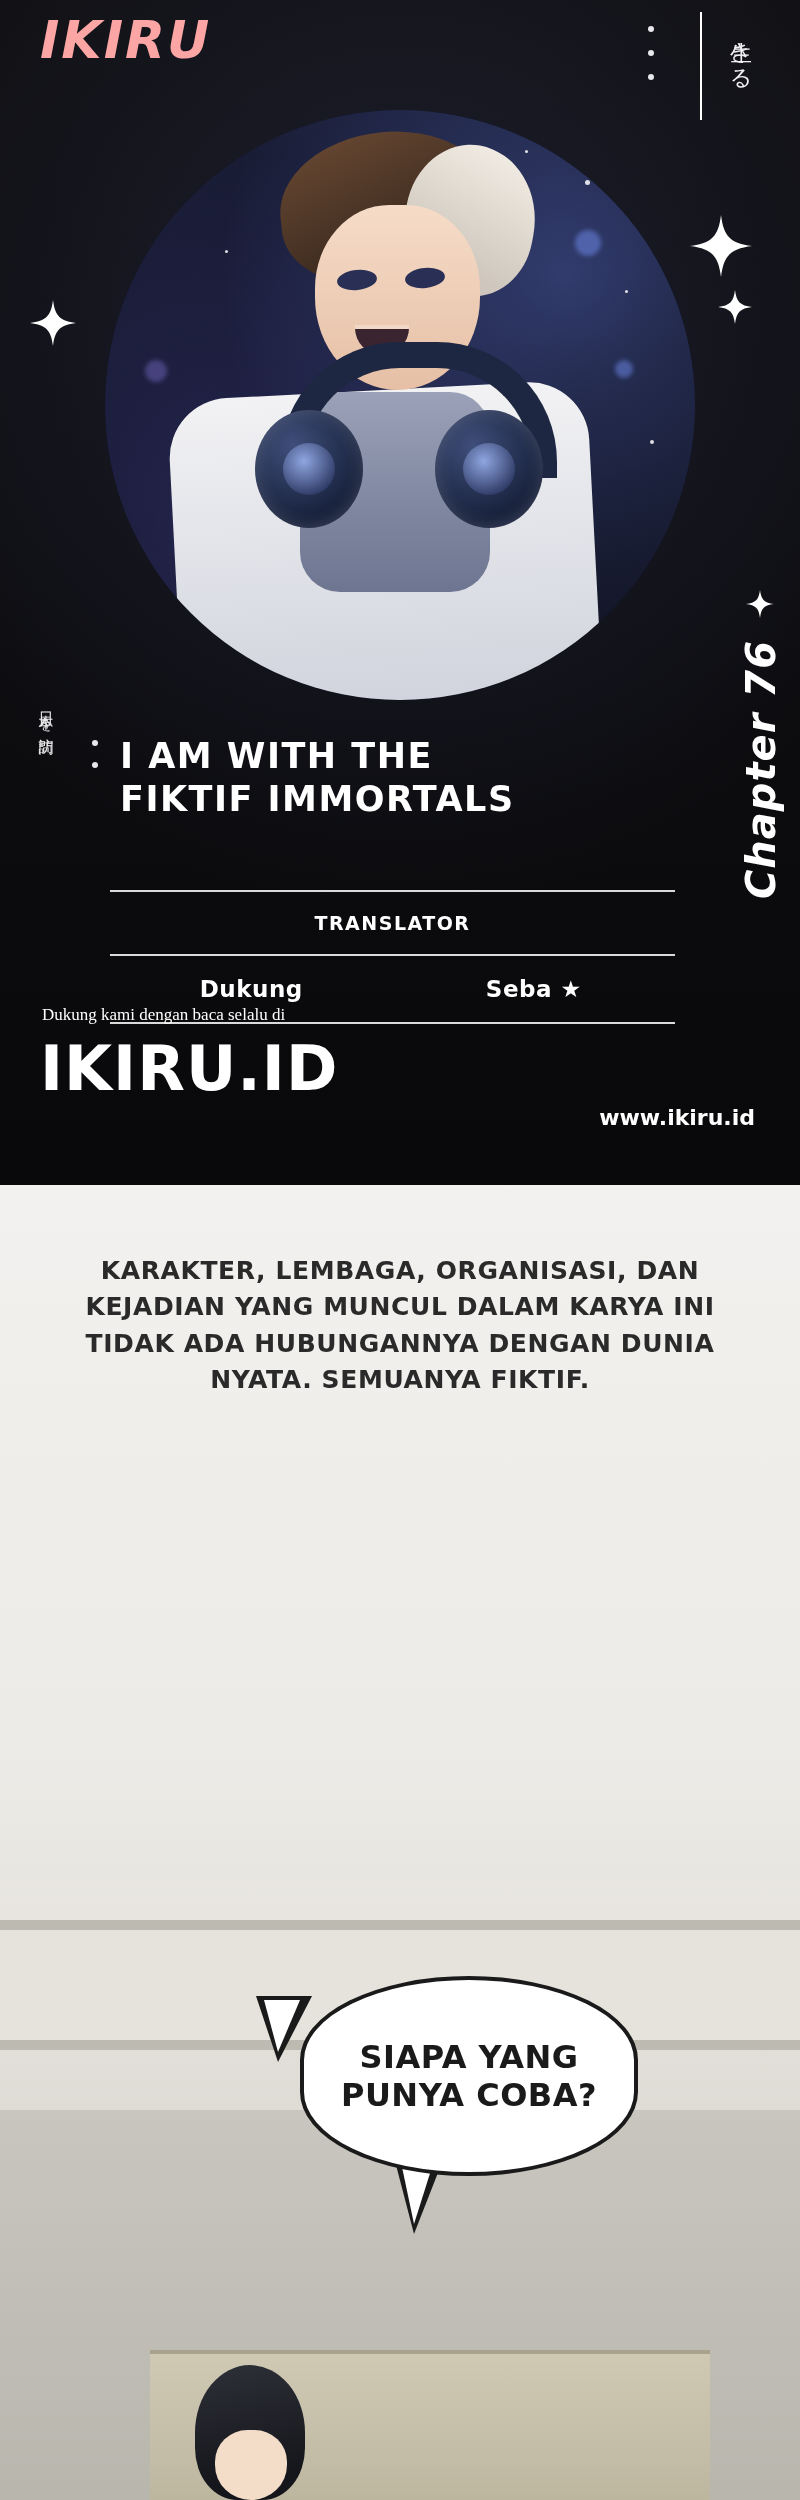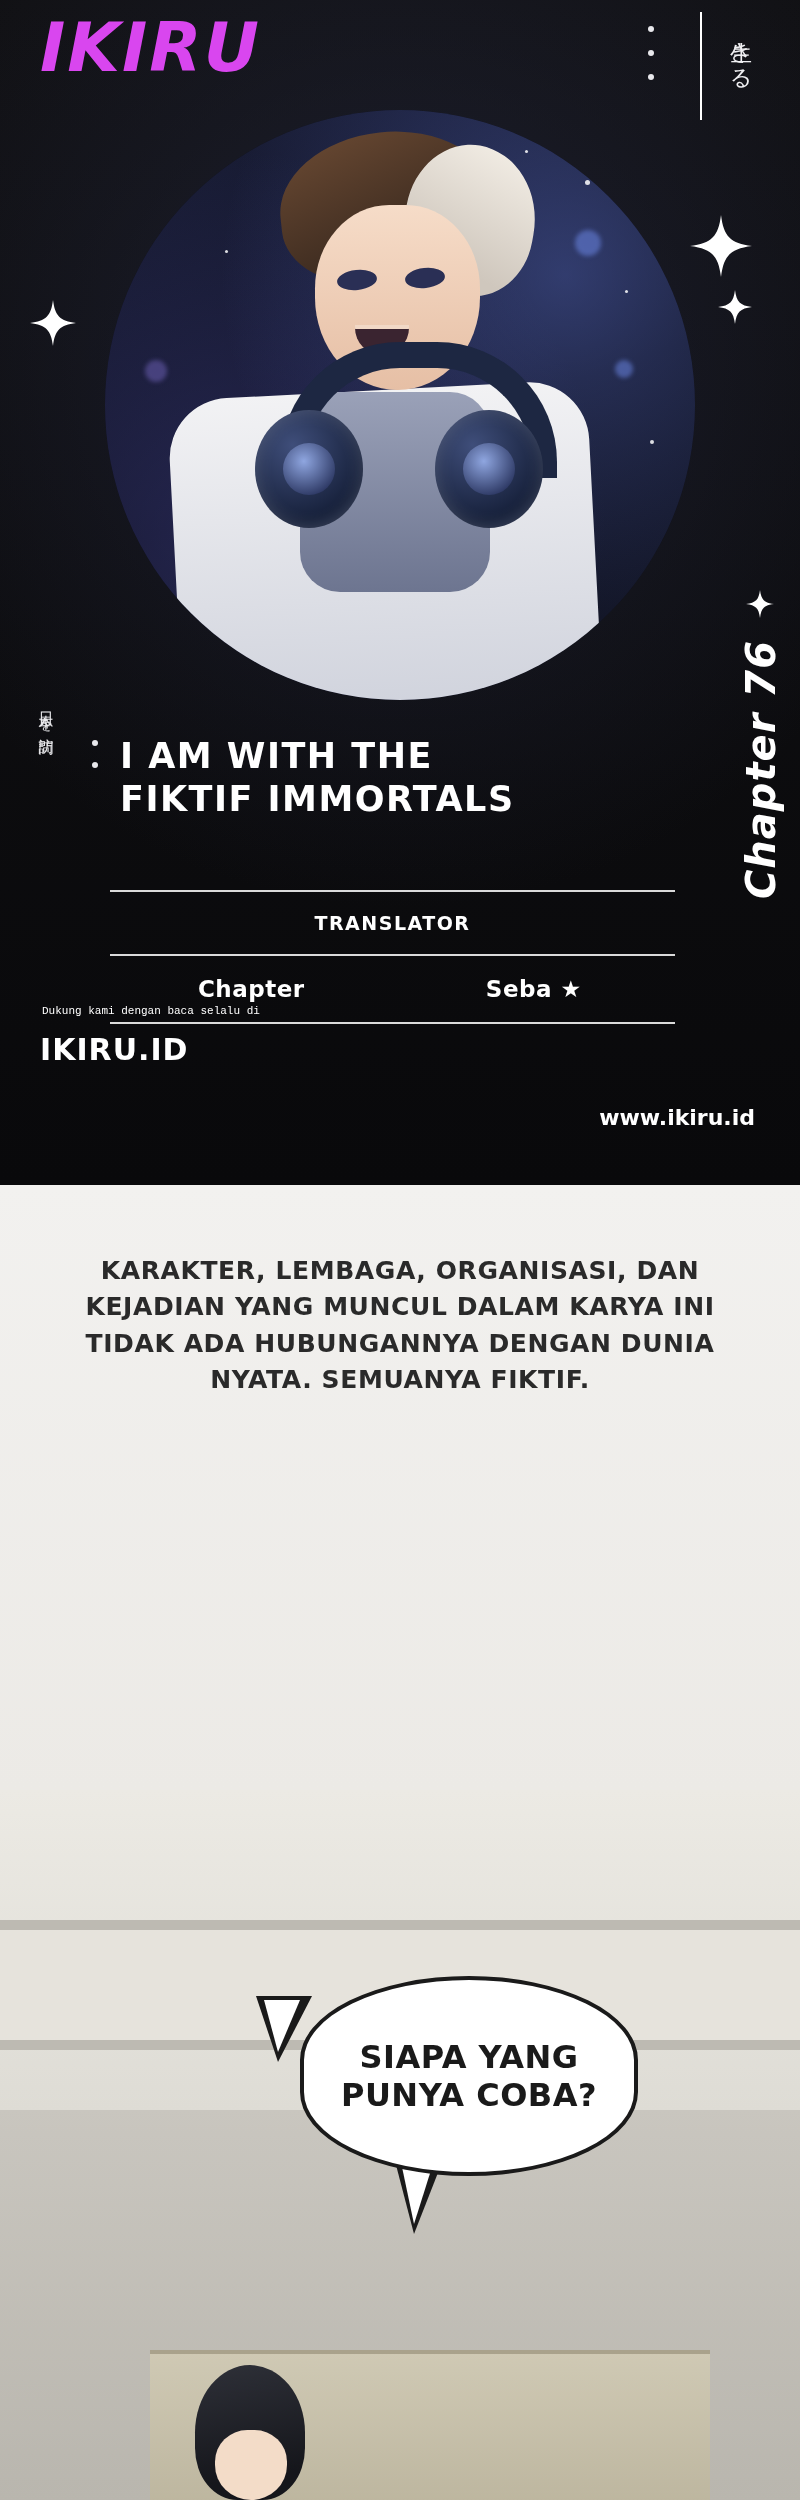--- a/index.html
+++ b/index.html
@@ -32,23 +32,23 @@
       linear-gradient(180deg, #111114 0%, #09090b 100%);
   }
 
   .brand {
     position: absolute;
     left: 40px;
     top: 14px;
     font-family: "DejaVu Sans", sans-serif;
     font-style: italic;
     font-weight: bold;
-    font-size: 68px;
+    font-size: 52px;
     letter-spacing: 2px;
-    color: #d946ef;
+    color: #fca5a5;
     line-height: 1;
   }
 
   .dots-top {
     position: absolute;
     left: 648px;
     top: 26px;
     width: 10px;
     height: 64px;
   }
@@ -294,31 +294,31 @@
     font-size: 23px;
     font-weight: bold;
     letter-spacing: .5px;
   }
 
   .support-text {
     position: absolute;
     left: 42px;
     top: 1005px;
     color: #ffffff;
-    font-family: Liberation Mono, monospace;
-    font-size: 11px;
+    font-family: Liberation Serif, serif;
+    font-size: 17px;
   }
   .site-big {
     position: absolute;
     left: 40px;
     top: 1032px;
     color: #ffffff;
     font-family: "DejaVu Sans", sans-serif;
     font-weight: bold;
-    font-size: 30px;
+    font-size: 62px;
     letter-spacing: 1px;
     text-align: right;
   }
   .site-small {
     position: absolute;
     right: 45px;
     top: 1105px;
     color: #ffffff;
     font-family: "DejaVu Sans", sans-serif;
     font-weight: bold;
@@ -553,21 +553,21 @@
     <div class="title-line">FIKTIF IMMORTALS</div>
   </div>
 
   <div class="credits">
     <div class="credits-rule"></div>
     <div class="credits-row credits-head">
       <div class="cell">TRANSLATOR</div>
     </div>
     <div class="credits-rule"></div>
     <div class="credits-row credits-val">
-      <div class="cell">Chapter</div>
+      <div class="cell">Dukung</div>
       <div class="cell">Seba ★</div>
     </div>
     <div class="credits-rule"></div>
   </div>
 
   <div class="support-text">Dukung kami dengan baca selalu di</div>
   <div class="site-big">IKIRU.ID</div>
   <div class="site-small">www.ikiru.id</div>
 </section>
 

